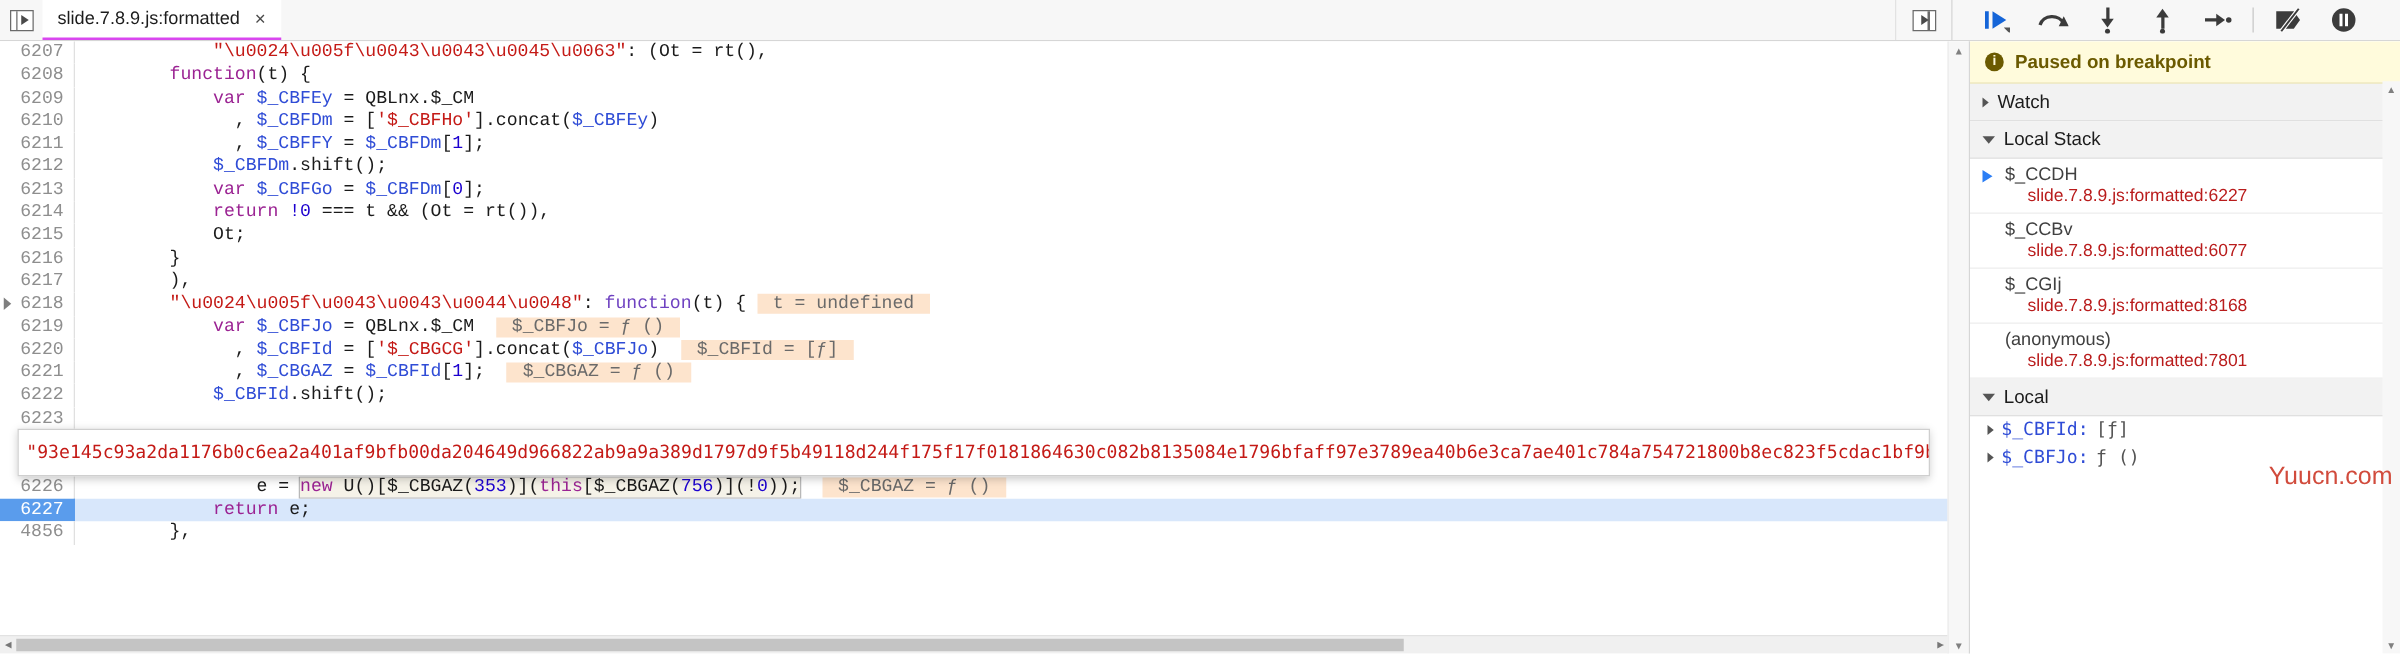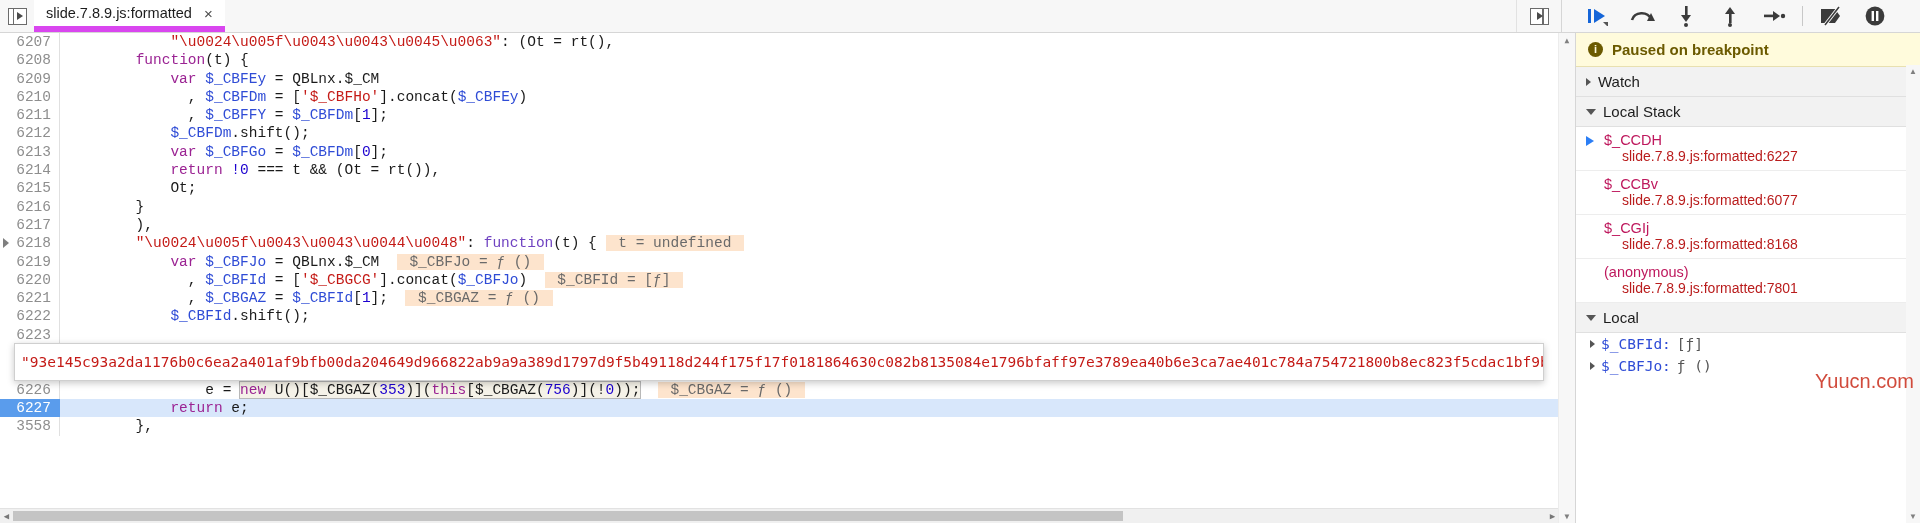--- a/index.html
+++ b/index.html
@@ -61,21 +61,21 @@
     border-bottom: 4px solid transparent;
   }
   .tab {
     display: flex;
     align-items: center;
     gap: 9px;
     padding: 0 9px 0 12px;
     font-size: 14.5px;
     color: #1c1c1c;
     background: #ffffff;
-    border-bottom: 6px solid #d946ef;
+    border-bottom: 2px solid #d946ef;
     position: relative;
     height: 100%;
     box-sizing: border-box;
   }
   .tab-label { white-space: nowrap; }
   .tab-close {
     font-size: 15px;
     color: #4a4a4a;
     line-height: 1;
     padding: 1px 3px;
@@ -308,21 +308,21 @@
     border-right: 5px solid transparent;
     border-top: 6px solid #555;
     border-bottom: 0;
   }
   .frame {
     padding: 5px 10px 6px 28px;
     border-bottom: 1px solid #ededed;
     position: relative;
     cursor: pointer;
   }
-  .frame .fname { color: #be185d; display: block; }
+  .frame .fname { color: #404040; display: block; }
   .frame .floc {
     color: #b91c1c;
     display: block;
     margin-left: 18px;
     font-size: 14px;
   }
   .frame .cur-arrow {
     position: absolute;
     left: 10px; top: 9px;
     width: 0; height: 0;
@@ -456,21 +456,21 @@
           <div class="code-line"><div class="gutter">6218<span class="bp-arrow"></span></div><div class="codetext"><span class="plain">        </span><span class="str">"\u0024\u005f\u0043\u0043\u0044\u0048"</span><span class="plain">: </span><span class="fn">function</span><span class="plain">(t) { </span><span class="hint"> t = undefined </span></div></div>
           <div class="code-line"><div class="gutter">6219</div><div class="codetext"><span class="plain">            </span><span class="kw">var</span><span class="plain"> </span><span class="var">$_CBFJo</span><span class="plain"> = QBLnx.</span><span class="plain">$_CM</span><span class="plain">  </span><span class="hint"> $_CBFJo = ƒ () </span></div></div>
           <div class="code-line"><div class="gutter">6220</div><div class="codetext"><span class="plain">              , </span><span class="var">$_CBFId</span><span class="plain"> = [</span><span class="str">'$_CBGCG'</span><span class="plain">].concat(</span><span class="var">$_CBFJo</span><span class="plain">)</span><span class="plain">  </span><span class="hint"> $_CBFId = [ƒ] </span></div></div>
           <div class="code-line"><div class="gutter">6221</div><div class="codetext"><span class="plain">              , </span><span class="var">$_CBGAZ</span><span class="plain"> = </span><span class="var">$_CBFId</span><span class="plain">[</span><span class="num">1</span><span class="plain">];</span><span class="plain">  </span><span class="hint"> $_CBGAZ = ƒ () </span></div></div>
           <div class="code-line"><div class="gutter">6222</div><div class="codetext"><span class="plain">            </span><span class="var">$_CBFId</span><span class="plain">.shift();</span></div></div>
           <div class="code-line"><div class="gutter">6223</div><div class="codetext"><span class="plain"></span></div></div>
           <div class="code-line"><div class="gutter">6224</div><div class="codetext"><span class="plain"></span></div></div>
           <div class="code-line"><div class="gutter">6225</div><div class="codetext"><span class="plain">            </span><span class="kw">while</span><span class="plain"> (!e || 25 !== e[$_CBFJo(123)])</span></div></div>
           <div class="code-line"><div class="gutter">6226</div><div class="codetext"><span class="plain">                e = </span><span class="sel-box"><span class="kw">new</span><span class="plain"> U()[$_CBGAZ(</span><span class="num">353</span><span class="plain">)](</span><span class="kw">this</span><span class="plain">[$_CBGAZ(</span><span class="num">756</span><span class="plain">)](!</span><span class="num">0</span><span class="plain">));</span></span><span class="plain">  </span><span class="hint"> $_CBGAZ = ƒ () </span></div></div>
           <div class="code-line current"><div class="gutter">6227</div><div class="codetext"><span class="plain">            </span><span class="kw">return</span><span class="plain"> e;</span></div></div>
-          <div class="code-line"><div class="gutter">3558</div><div class="codetext"><span class="plain">        },</span></div></div>
+          <div class="code-line"><div class="gutter">4856</div><div class="codetext"><span class="plain">        },</span></div></div>
         </div>
 
       <div class="hscroll">
         <div class="hscroll-arrow">◀</div>
         <div class="hscroll-track">
           <div class="hscroll-thumb"></div>
         </div>
         <div class="hscroll-arrow">▶</div>
       </div>
 

